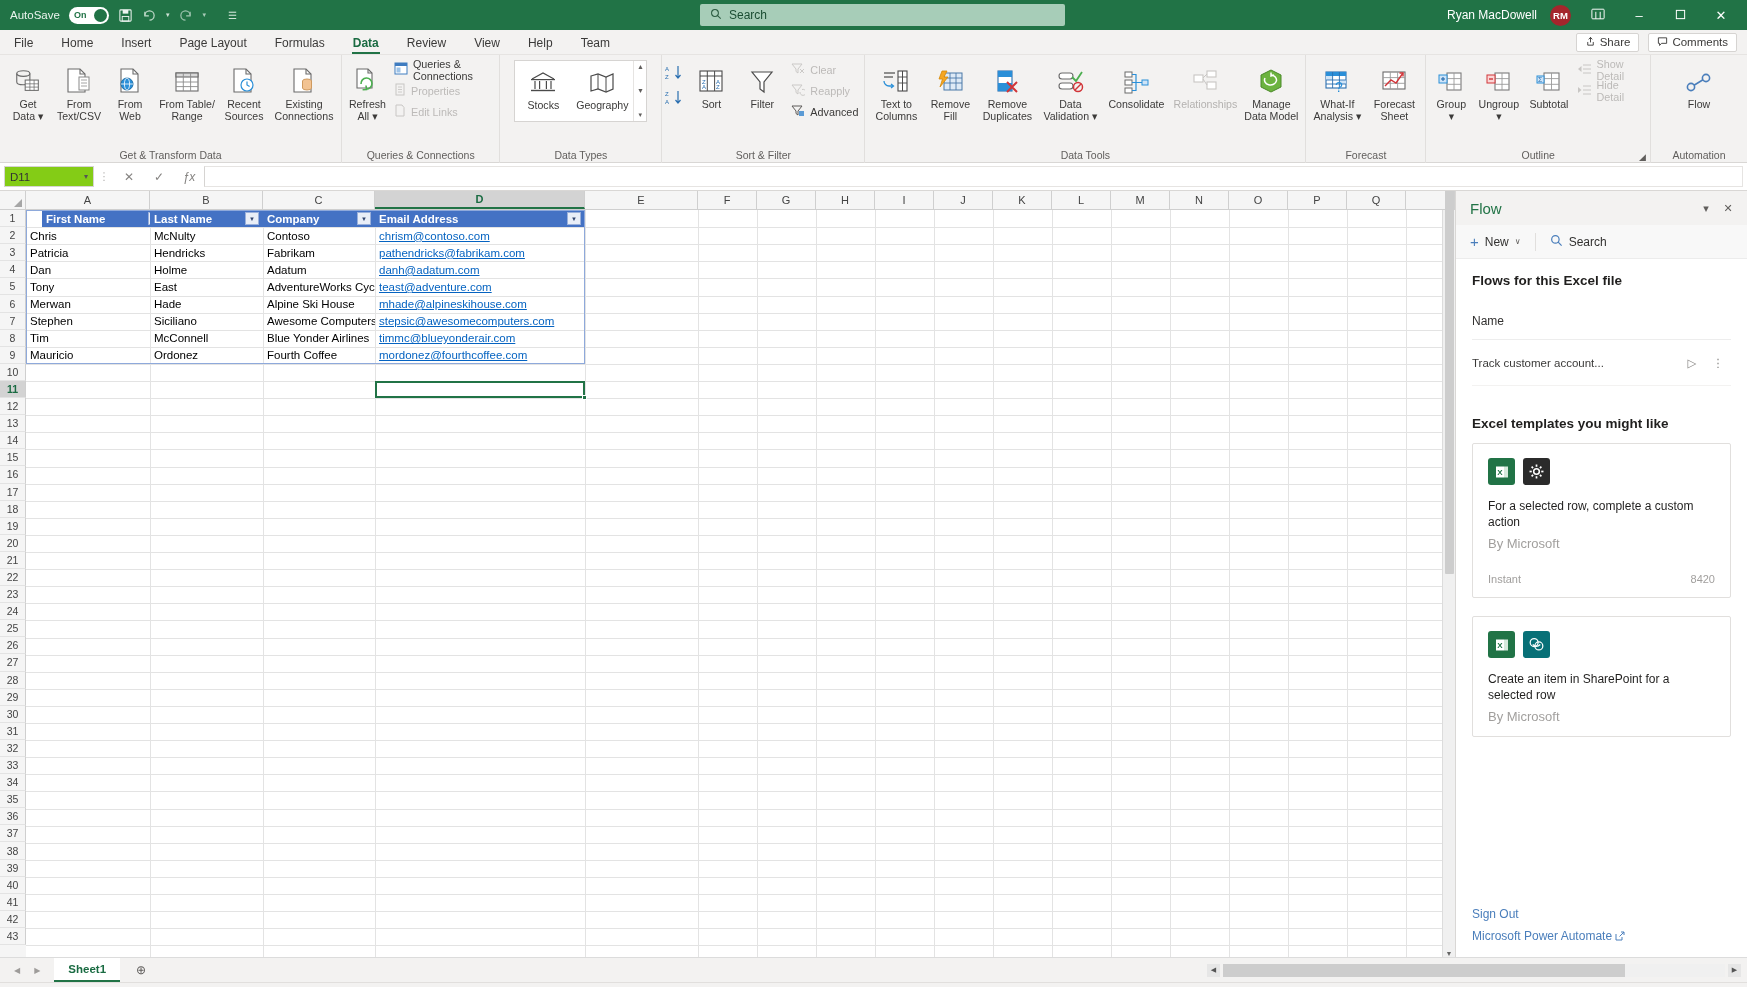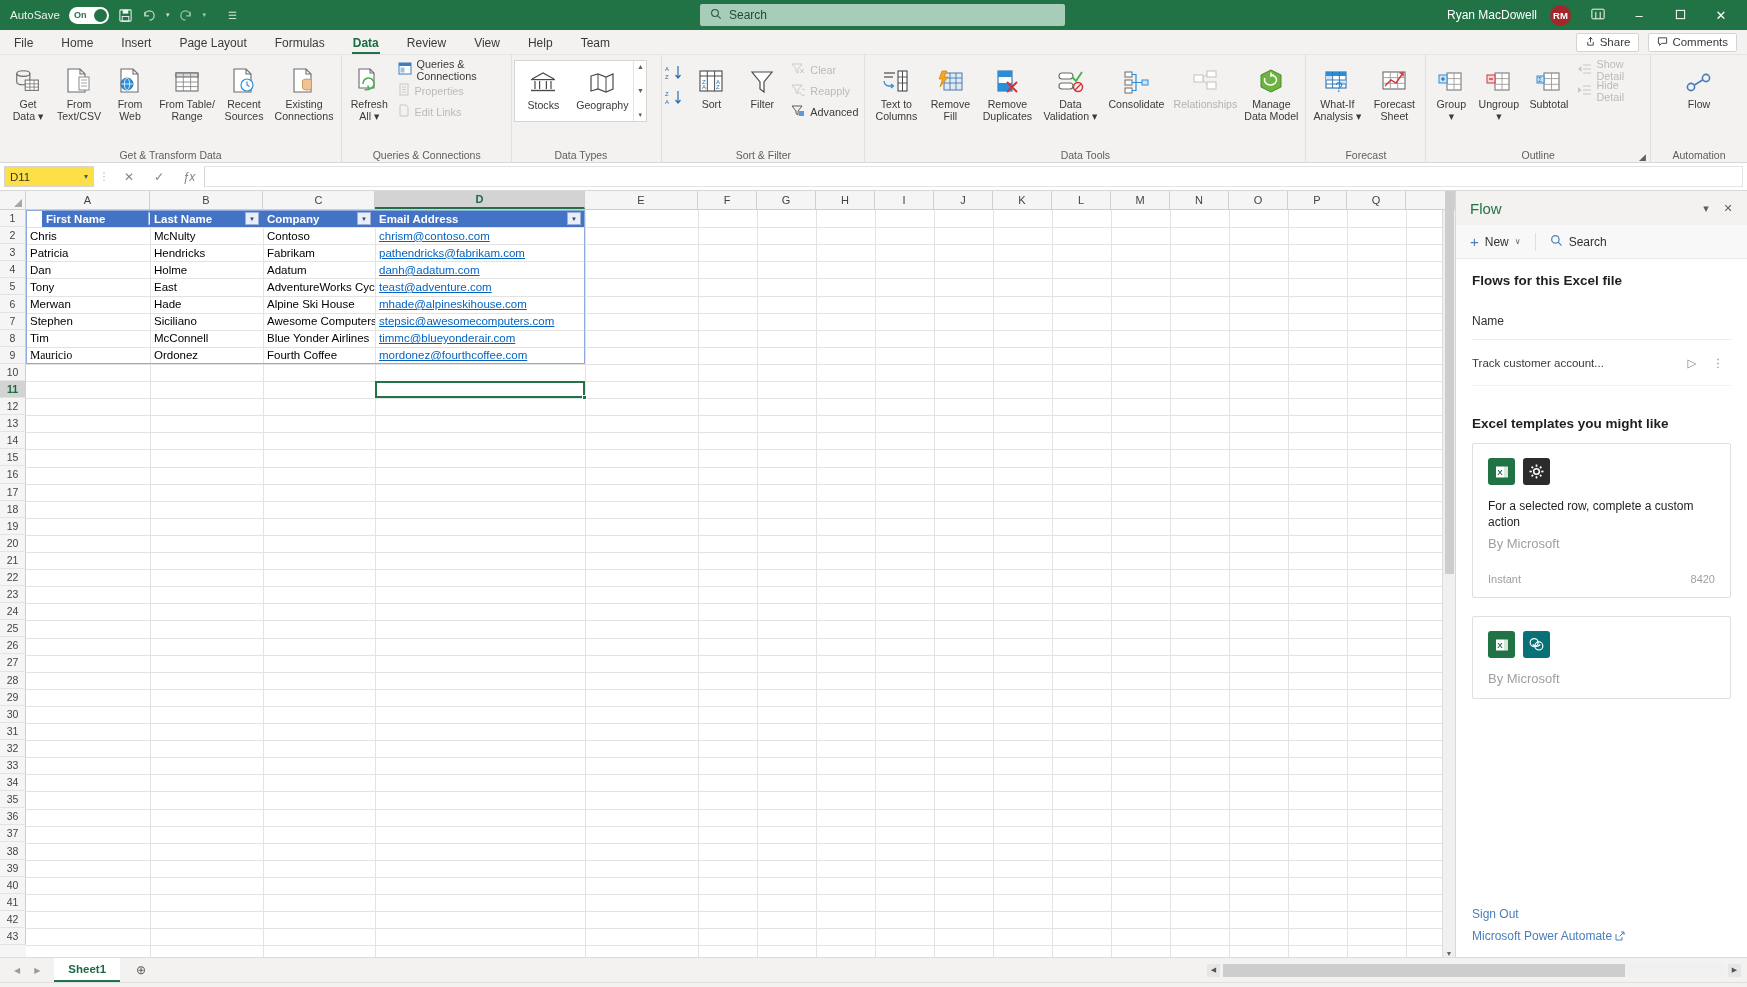--- a/index.html
+++ b/index.html
@@ -130,21 +130,21 @@
   .sort-az { display: flex; flex-direction: column; justify-content: center; gap: 6px; padding-top: 6px; }
   .dialog-launcher { position: absolute; right: 4px; bottom: 1px; font-size: 9px; color: #605e5c; }
 
   
   .formula-bar {
     height: 28px; background: #fff; display: flex; align-items: center;
     border-bottom: 1px solid #d9d7d5; font-size: 12px; color: #333;
   }
   .namebox {
     width: 90px; height: 21px; margin-left: 4px; border: 1px solid #d6d4d2;
-    background: #fde047; display: flex; align-items: center;
+    background: #84cc16; display: flex; align-items: center;
     padding: 0 5px; font-size: 11.5px;
   }
   .namebox .nb-val { flex: 1; }
   .namebox .nb-arrow { font-size: 8px; color: #555; }
   .fb-grip { width: 20px; text-align: center; color: #b8b6b4; font-size: 11px; }
   .fb-btn { width: 30px; text-align: center; color: #868482; font-size: 12px; }
   .fb-input {
     flex: 1; height: 21px; border: 1px solid #e6e4e2; background: #fff;
     margin-right: 4px; border-left: 1px solid #d6d4d2; padding: 0 6px;
     display: flex; align-items: center; font-size: 11.5px;
@@ -524,21 +524,21 @@
                 <path d="M2 1 L8 1 L10 3.5 L10 12 L2 12 Z" fill="none" stroke="#c8c6c4" stroke-width="1"></path>
               </svg>
           </span>
           <span>Edit Links</span>
         </div>
       </div>
     </div>
     <div class="rgroup-label">Queries &amp; Connections</div>
   </div>
 
-  <div class="rgroup" style="padding-left:2px;padding-right:14px">
+  <div class="rgroup" style="padding-left:14px;padding-right:14px">
     <div class="rgroup-items">
       <div class="datatypes-box">
         <div class="dt-item">
           <span>
             <svg width="26" height="24" viewBox="0 0 26 24">
                 <path d="M2 8 L13 2 L24 8" fill="none" stroke="#4a4a4a" stroke-width="1.2"></path>
                 <line x1="1" y1="8.6" x2="25" y2="8.6" stroke="#4a4a4a" stroke-width="1.2"></line>
                 <line x1="5" y1="10" x2="5" y2="18" stroke="#4a4a4a" stroke-width="1.2"></line>
                 <line x1="9.6" y1="10" x2="9.6" y2="18" stroke="#4a4a4a" stroke-width="1.2"></line>
                 <line x1="16.4" y1="10" x2="16.4" y2="18" stroke="#4a4a4a" stroke-width="1.2"></line>
@@ -1048,21 +1048,21 @@
           <div class="cell " style="left: 237px; top: 85.5px; width: 112px;">Alpine Ski House</div>
           <div class="cell link" style="left: 349px; top: 85.5px; width: 210px;">mhade@alpineskihouse.com</div>
           <div class="cell " style="left: 0px; top: 102.6px; width: 124px;">Stephen</div>
           <div class="cell " style="left: 124px; top: 102.6px; width: 113px;">Siciliano</div>
           <div class="cell " style="left: 237px; top: 102.6px; width: 112px;">Awesome Computers</div>
           <div class="cell link" style="left: 349px; top: 102.6px; width: 210px;">stepsic@awesomecomputers.com</div>
           <div class="cell " style="left: 0px; top: 119.7px; width: 124px;">Tim</div>
           <div class="cell " style="left: 124px; top: 119.7px; width: 113px;">McConnell</div>
           <div class="cell " style="left: 237px; top: 119.7px; width: 112px;">Blue Yonder Airlines</div>
           <div class="cell link" style="left: 349px; top: 119.7px; width: 210px;">timmc@blueyonderair.com</div>
-          <div class="cell " style="left: 0px; top: 136.8px; width: 124px; font-family: Liberation Serif, serif;">Mauricio</div>
+          <div class="cell " style="left: 0px; top: 136.8px; width: 124px;">Mauricio</div>
           <div class="cell " style="left: 124px; top: 136.8px; width: 113px;">Ordonez</div>
           <div class="cell " style="left: 237px; top: 136.8px; width: 112px;">Fourth Coffee</div>
           <div class="cell link" style="left: 349px; top: 136.8px; width: 210px;">mordonez@fourthcoffee.com</div>
           <div class="table-border" style="left: 0px; top: 0px; width: 559px; height: 153.9px;"></div>
           <div class="sel-cell" style="left: 349px; top: 171px; width: 210px; height: 17.1px;"></div>
           <div class="sel-handle" style="left: 556px; top: 185.1px;"></div>
         </div>
       <div class="vscroll">
         <span>▲</span>
         <div class="vthumb" style="height:600px;margin-top:-620px"></div>
@@ -1148,20 +1148,21 @@
               </svg>
           </span>
           <span class="tpl-ico" style="background:#087077">
             <svg width="17" height="17" viewBox="0 0 18 18">
                 <circle cx="6.5" cy="7" r="4.2" fill="none" stroke="#fff" stroke-width="1.3"></circle>
                 <circle cx="11.5" cy="10.5" r="4.2" fill="none" stroke="#fff" stroke-width="1.3"></circle>
                 <path d="M5 9 Q9 13 13 9" fill="none" stroke="#fff" stroke-width="1.3"></path>
               </svg>
           </span>
         </div>
+        <div class="tpl-name">Create an item in SharePoint for a selected row</div>
         <div class="tpl-by">By Microsoft</div>
       </div>
     </div>
     <div class="flow-links">
       <span class="flow-link">Sign Out</span>
       <span class="flow-link">
         <span>Microsoft Power Automate</span>
         <span>
           <svg width="10" height="10" viewBox="0 0 10 10" style="vertical-align:-1px">
               <path d="M1 3 L1 9 L7 9 L7 6" fill="none" stroke="#4a7ebb" stroke-width="1"></path>

